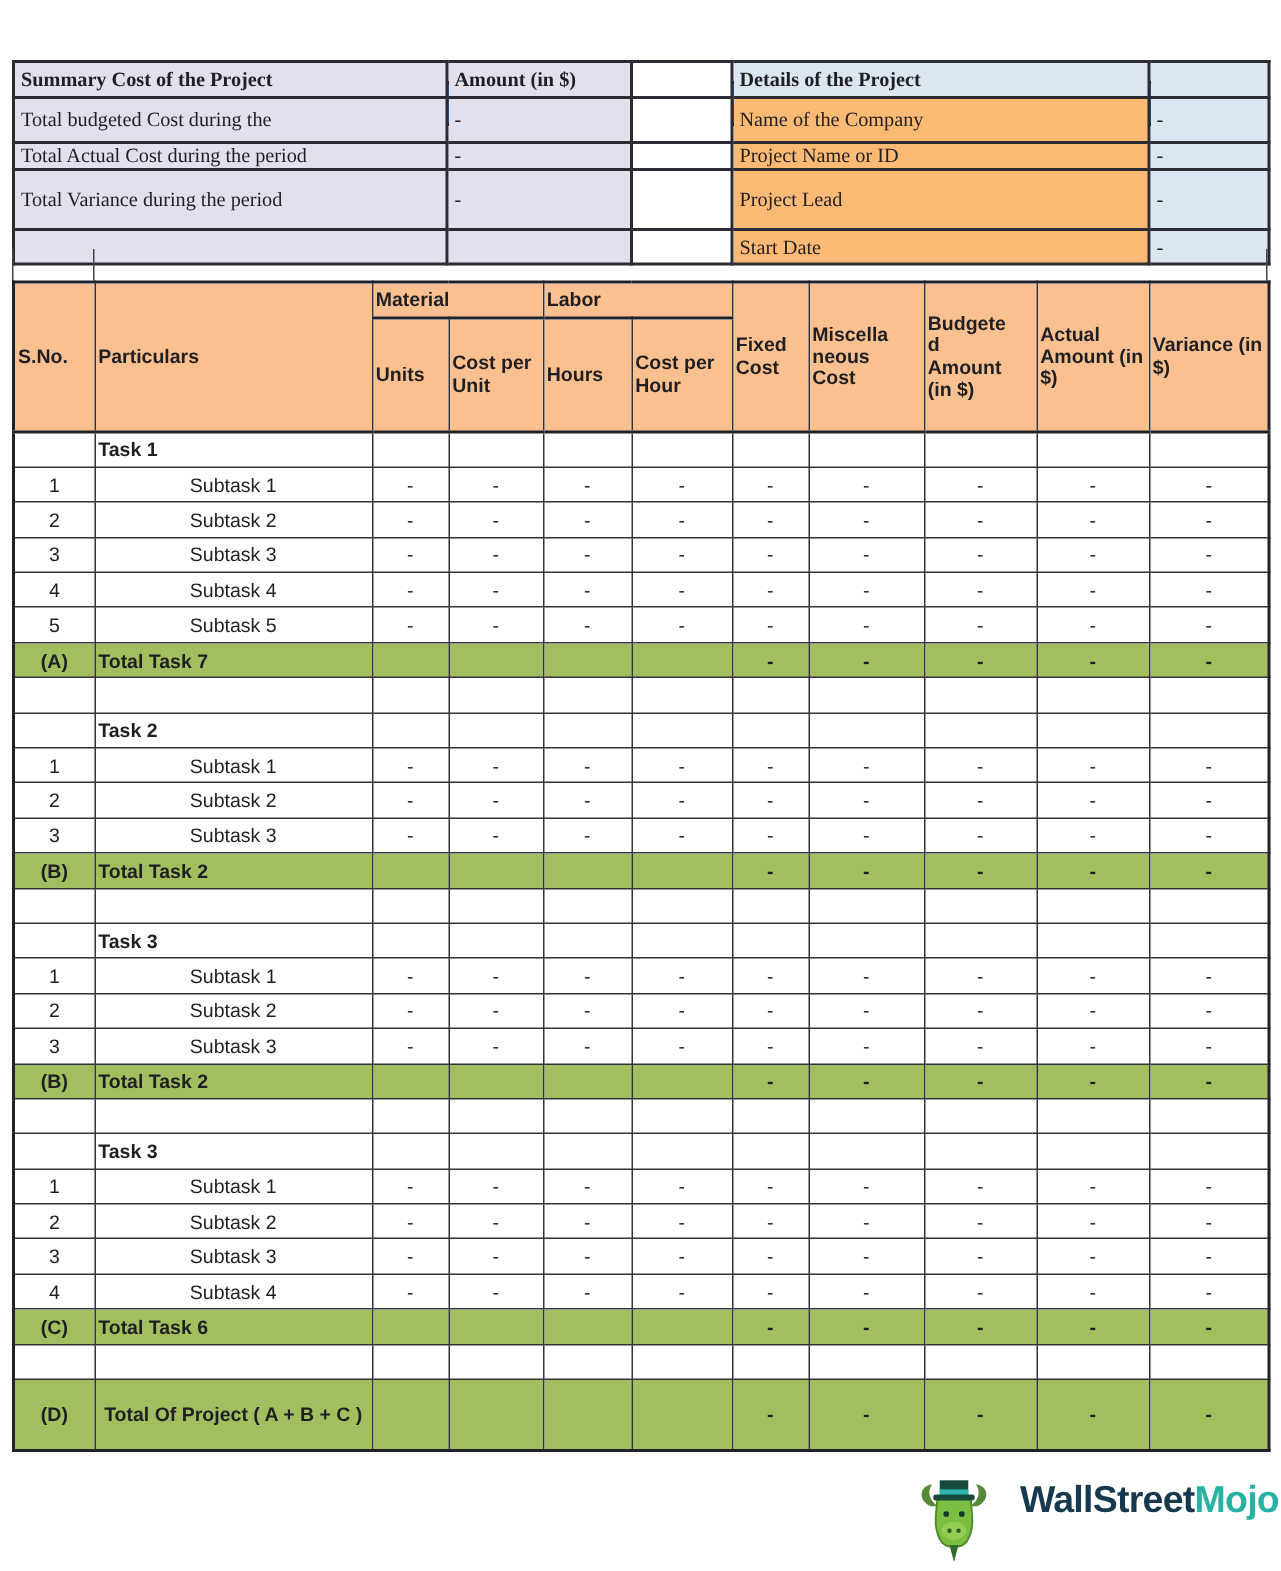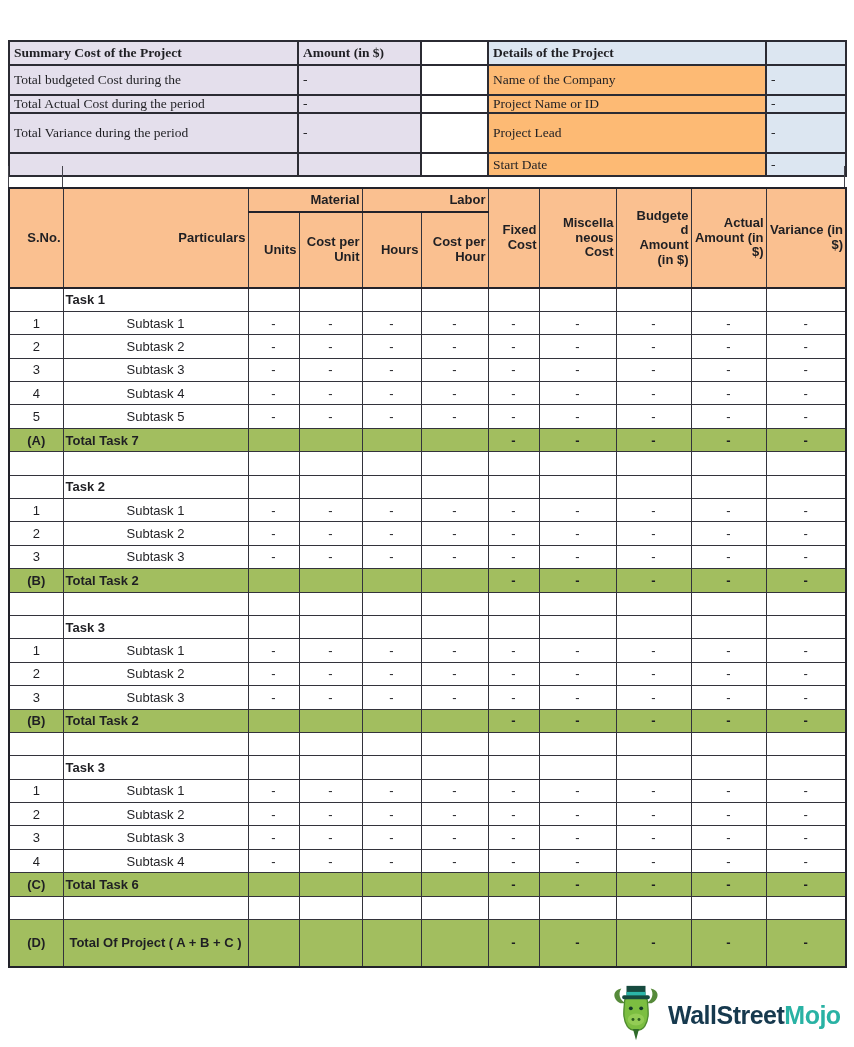--- a/index.html
+++ b/index.html
@@ -41,38 +41,38 @@
     border-left:1px solid #44444c;border-right:1px solid #44444c;
   }
   .mini-spacer .tick{position:absolute;left:53px;top:0;height:100%;width:0;border-left:1px solid #44444c;}
   
   #main-table{position:absolute;left:8px;top:187px;width:837px;border:2px solid #22222a;}
   #main-table th,#main-table td{
     border:1px solid #33333b;box-sizing:border-box;overflow:hidden;
     font-size:13px;vertical-align:middle;padding:0 2px;
   }
   #main-table th{
-    background:#FAC090;font-weight:bold;text-align:right;line-height:1.12;
+    background:#FAC090;font-weight:bold;text-align:left;line-height:1.12;
     white-space:pre-line;border-bottom:2px solid #22222a;
   }
   #main-table thead tr:nth-child(1){height:24px;}
   #main-table thead tr:nth-child(2){height:76px;}
   th.group{border-bottom:1px solid #33333b;}
   .body-row{height:23.4px;}
   .sno-cell{text-align:center;}
   .part-cell{text-align:left;padding-left:4px;}
   .task-name{font-weight:bold;}
   .sub-label{text-align:center;}
   .data-cell{text-align:center;}
   .total-row td{background:#A2BE5F;font-weight:bold;border-top:2px solid #22222a;border-bottom:2px solid #22222a;}
   .grand-row{height:47px;}
   .grand-row td{background:#A2BE5F;font-weight:bold;border-top:2px solid #22222a;border-bottom:2px solid #22222a;}
   .grand-label{text-align:center;line-height:1.5;}
   
-  .logo{position:absolute;left:610px;top:986px;height:58px;display:flex;align-items:center;gap:6px;cursor:pointer;}
+  .logo{position:absolute;left:610px;top:986px;height:58px;display:flex;gap:18px;cursor:pointer;}
   .logo-text{font-size:25px;font-weight:800;letter-spacing:-0.5px;white-space:nowrap;}
   .brand-primary{color:#16394E;}
   .brand-secondary{color:#29B2A4;}
 </style>
 </head>
 <body>
 
 <div class="titlebar">
   <span>Project Budget Template</span>
 </div>

